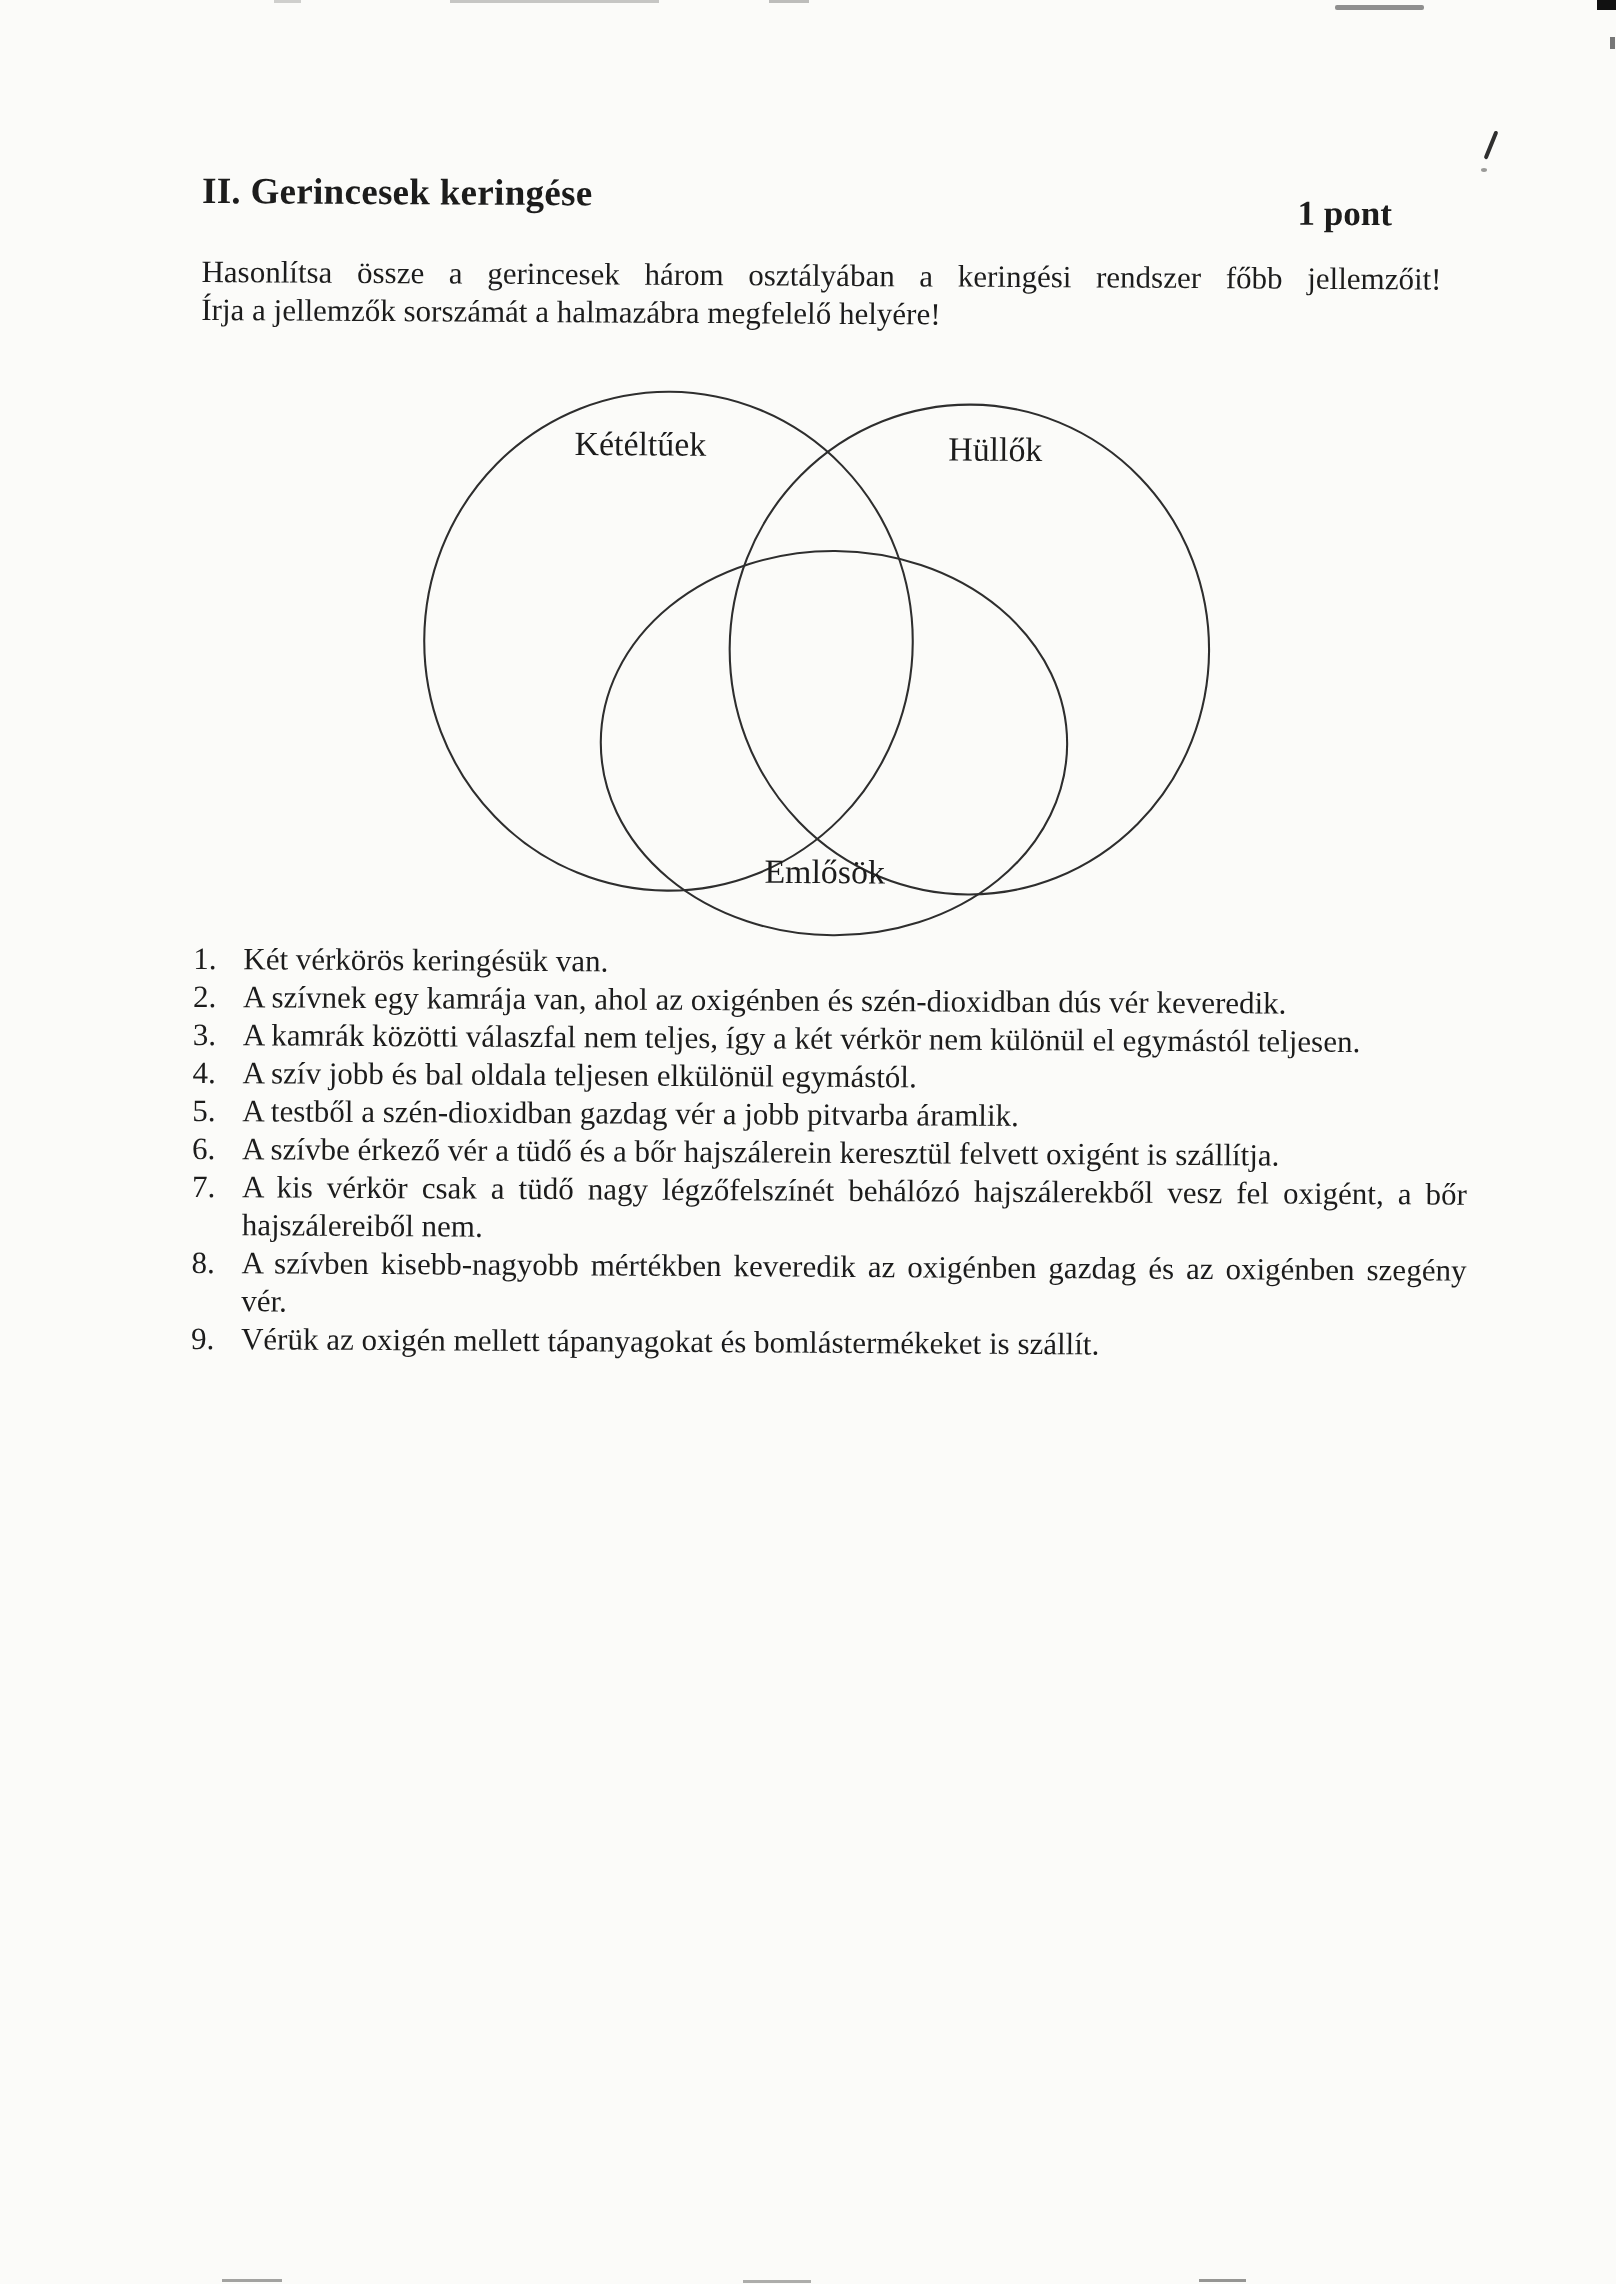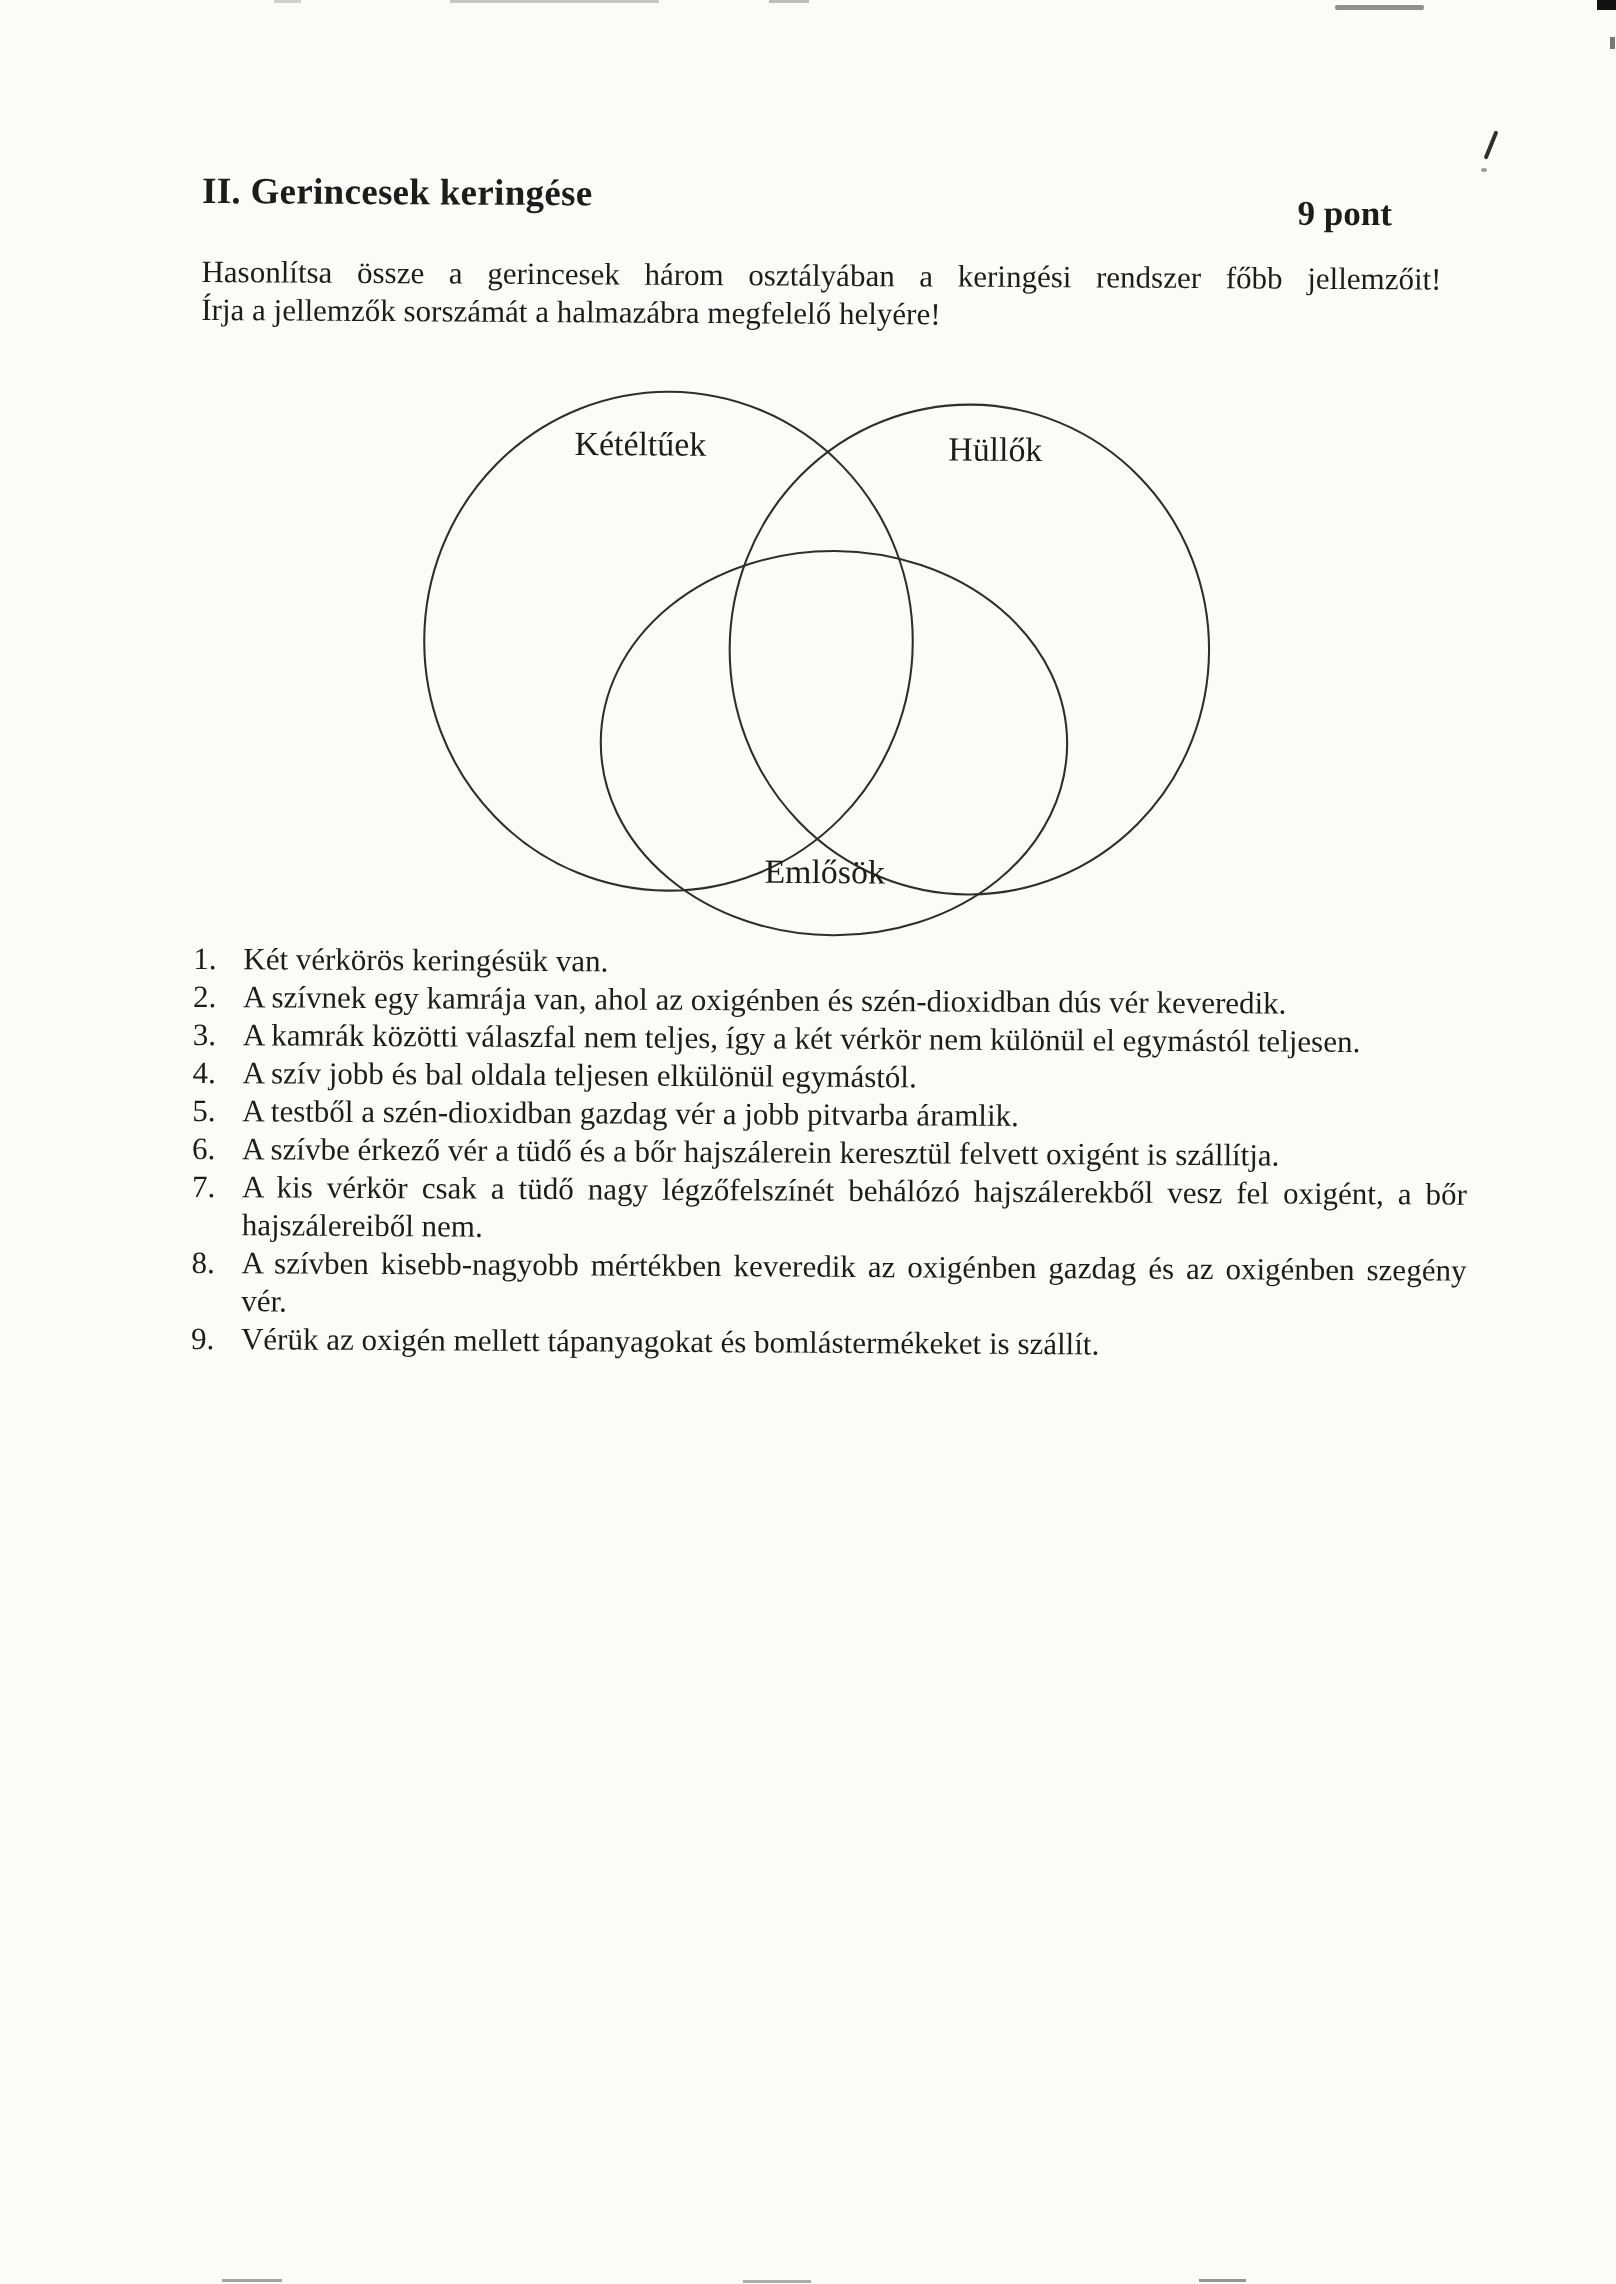--- a/index.html
+++ b/index.html
@@ -109,21 +109,21 @@
   .art-bottom-dash-b    { left: 743px; top: 2280px; width: 68px; height: 2.6px;  background: #adadab; }
   .art-bottom-dash-c    { left: 1199px; top: 2279px; width: 47px;  height: 3.3px;  background: #969694; }
 </style>
 </head>
 <body>
 
 <div class="scan-content">
 
   <div class="header">
     <div class="section-title">II. Gerincesek keringése</div>
-    <div class="points-label">9 pont</div>
+    <div class="points-label">1 pont</div>
   </div>
 
   <div class="instructions">
     <div class="instr-line-1">Hasonlítsa össze a gerincesek három osztályában a keringési rendszer főbb jellemzőit!</div>
     <div class="instr-line-2">Írja a jellemzők sorszámát a halmazábra megfelelő helyére!</div>
   </div>
 
   <div class="venn-wrap">
     <svg viewBox="0 0 1300 935" xmlns="http://www.w3.org/2000/svg">
       <ellipse cx="430" cy="435" rx="375" ry="383" fill="none" stroke="#2e2e2e" stroke-width="3.2"></ellipse>

